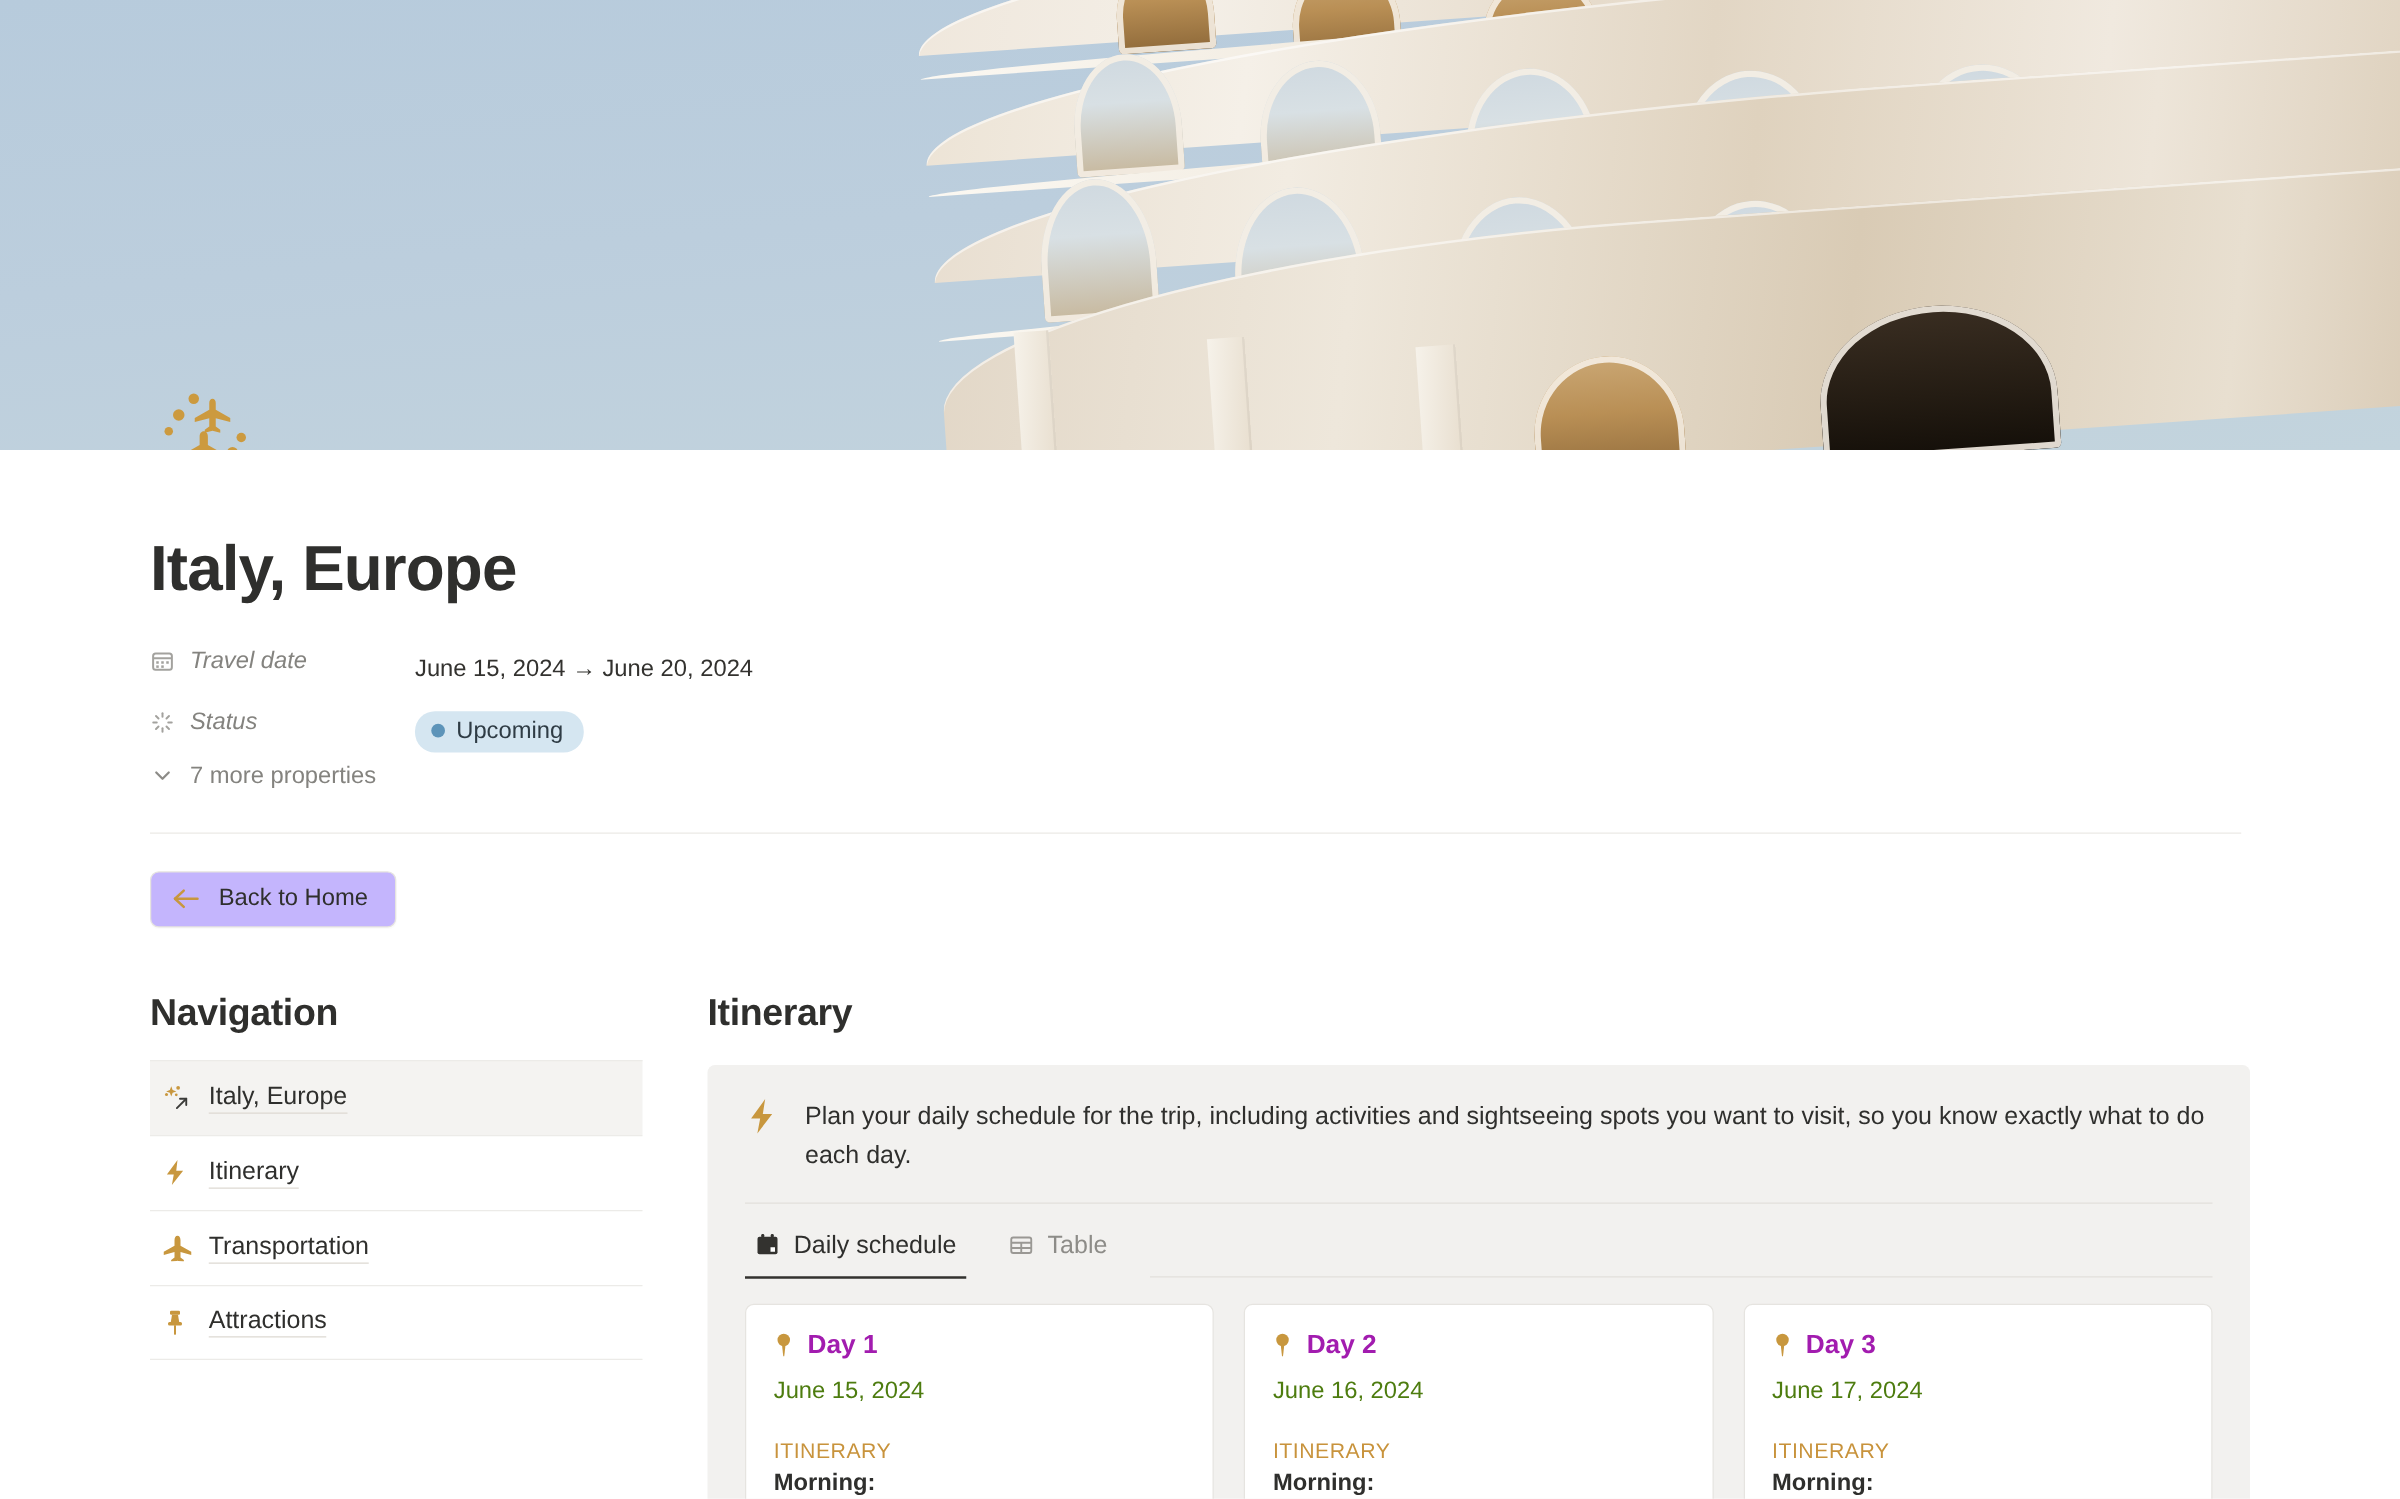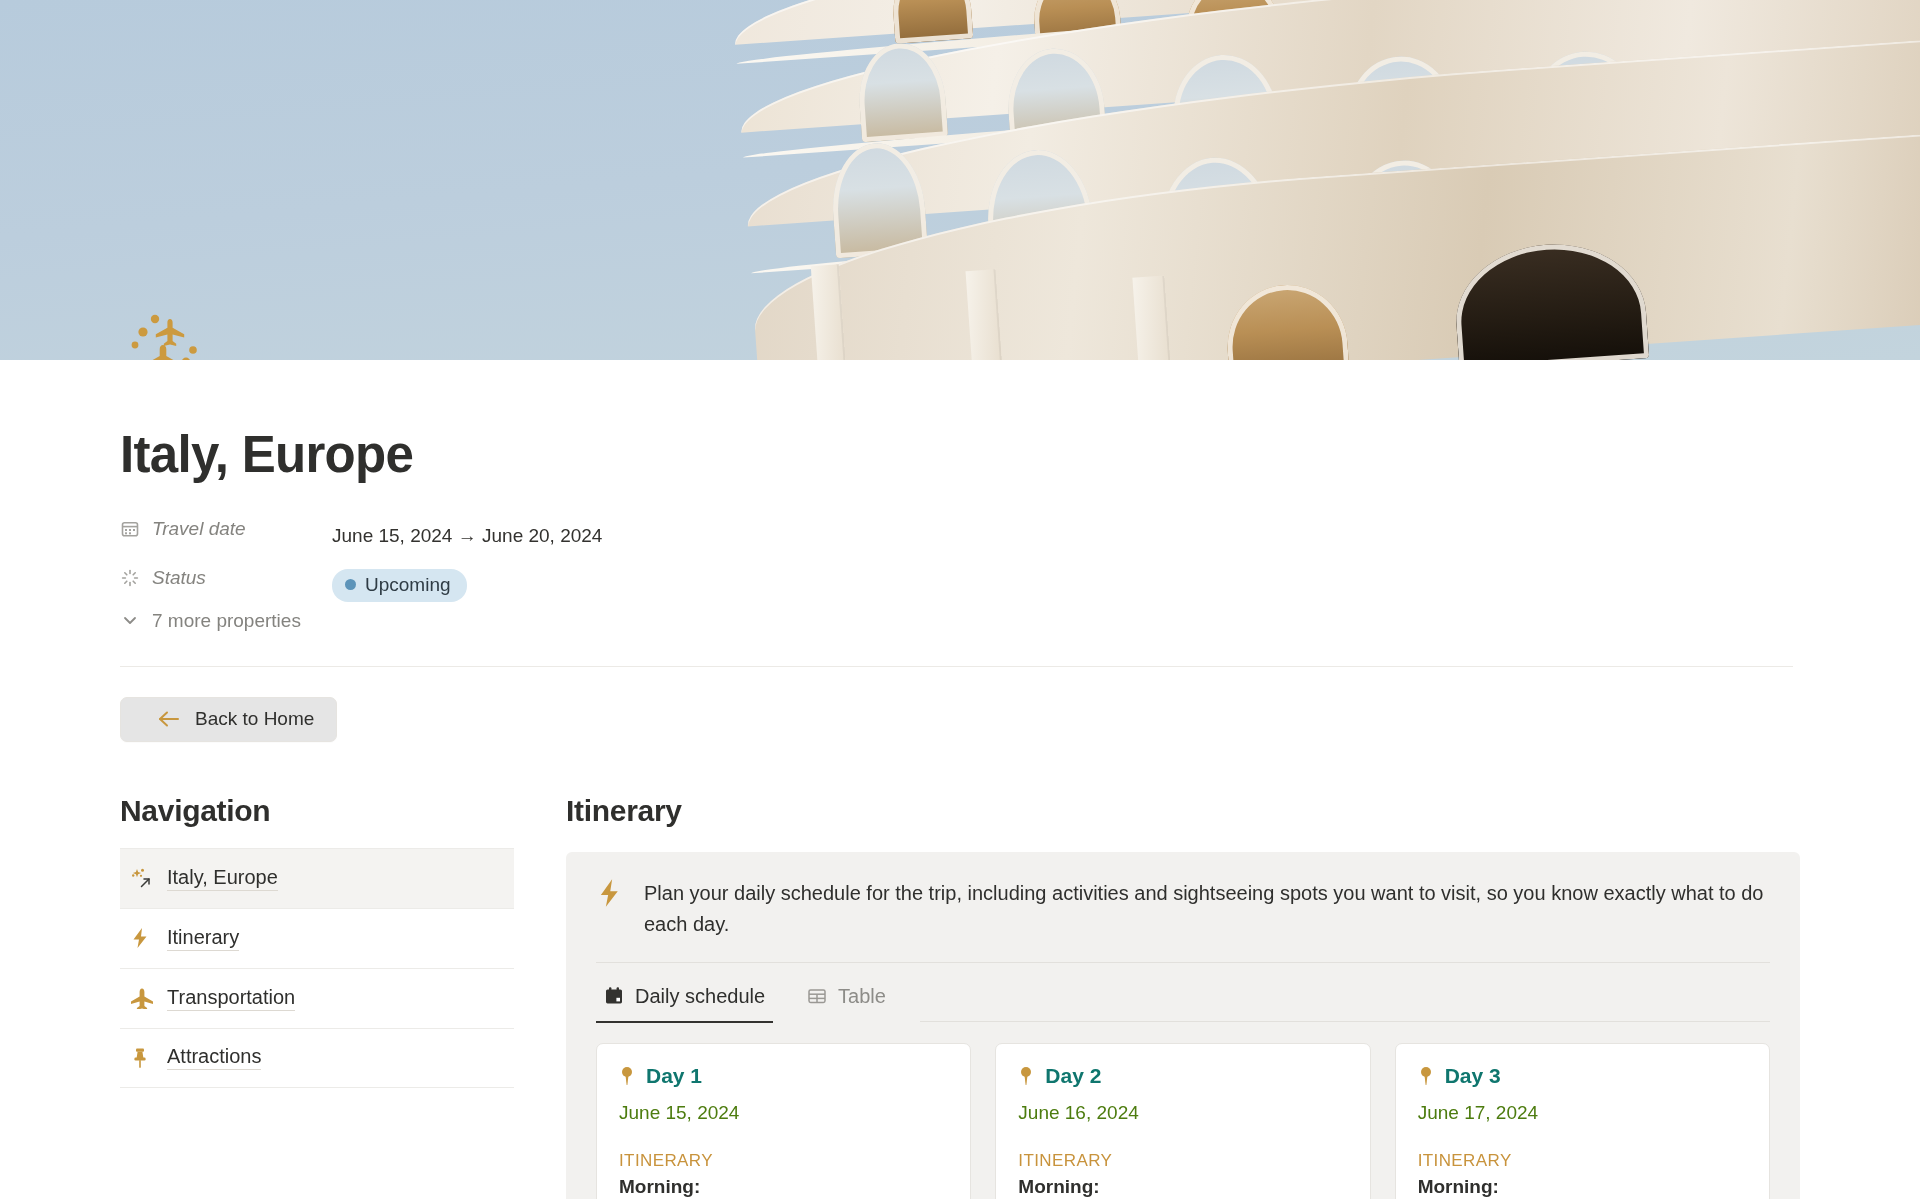--- a/index.html
+++ b/index.html
@@ -136,24 +136,24 @@
   .divider {
     height: 1px; background: #eceae6;
     margin: 34px 0 0 0;
     width: 1673px;
   }
 
   .back-btn {
     display: inline-flex; align-items: center;
     gap: 14px;
     margin-top: 30px;
-    padding: 10px 22px 11px 36px;
+    padding: 10px 22px 11px 16px;
     border: 1px solid #e6e4e0;
     border-radius: 7px;
-    background: #e5e5e5;
+    background: #c4b5fd;
     font-size: 19px;
     color: #2f2f2d;
     cursor: pointer;
     box-shadow: 0 1px 1px rgba(0,0,0,.02);
   }
   .back-btn .arrow { color: #c8973e; font-size: 22px; line-height: 1; }
 
   
   .cols {
     display: flex;
@@ -227,21 +227,21 @@
     border: 1px solid #e6e4e0;
     border-radius: 7px;
     padding: 20px 22px 10px 22px;
     min-height: 180px;
     overflow: hidden;
   }
   .card-title {
     display: flex; align-items: center; gap: 11px;
     font-size: 21px;
     font-weight: 700;
-    color: #0f766e;
+    color: #a21caf;
   }
   .card-pin { color: #c8973e; font-size: 19px; }
   .card-date { margin-top: 14px; font-size: 19px; color: #4d7c0f; }
   .card-section {
     margin-top: 27px;
     font-size: 17px;
     color: #c8933c;
     letter-spacing: .4px;
   }
   .card-part { margin-top: 5px; font-size: 19px; font-weight: 700; color: #2f2f2d; }

